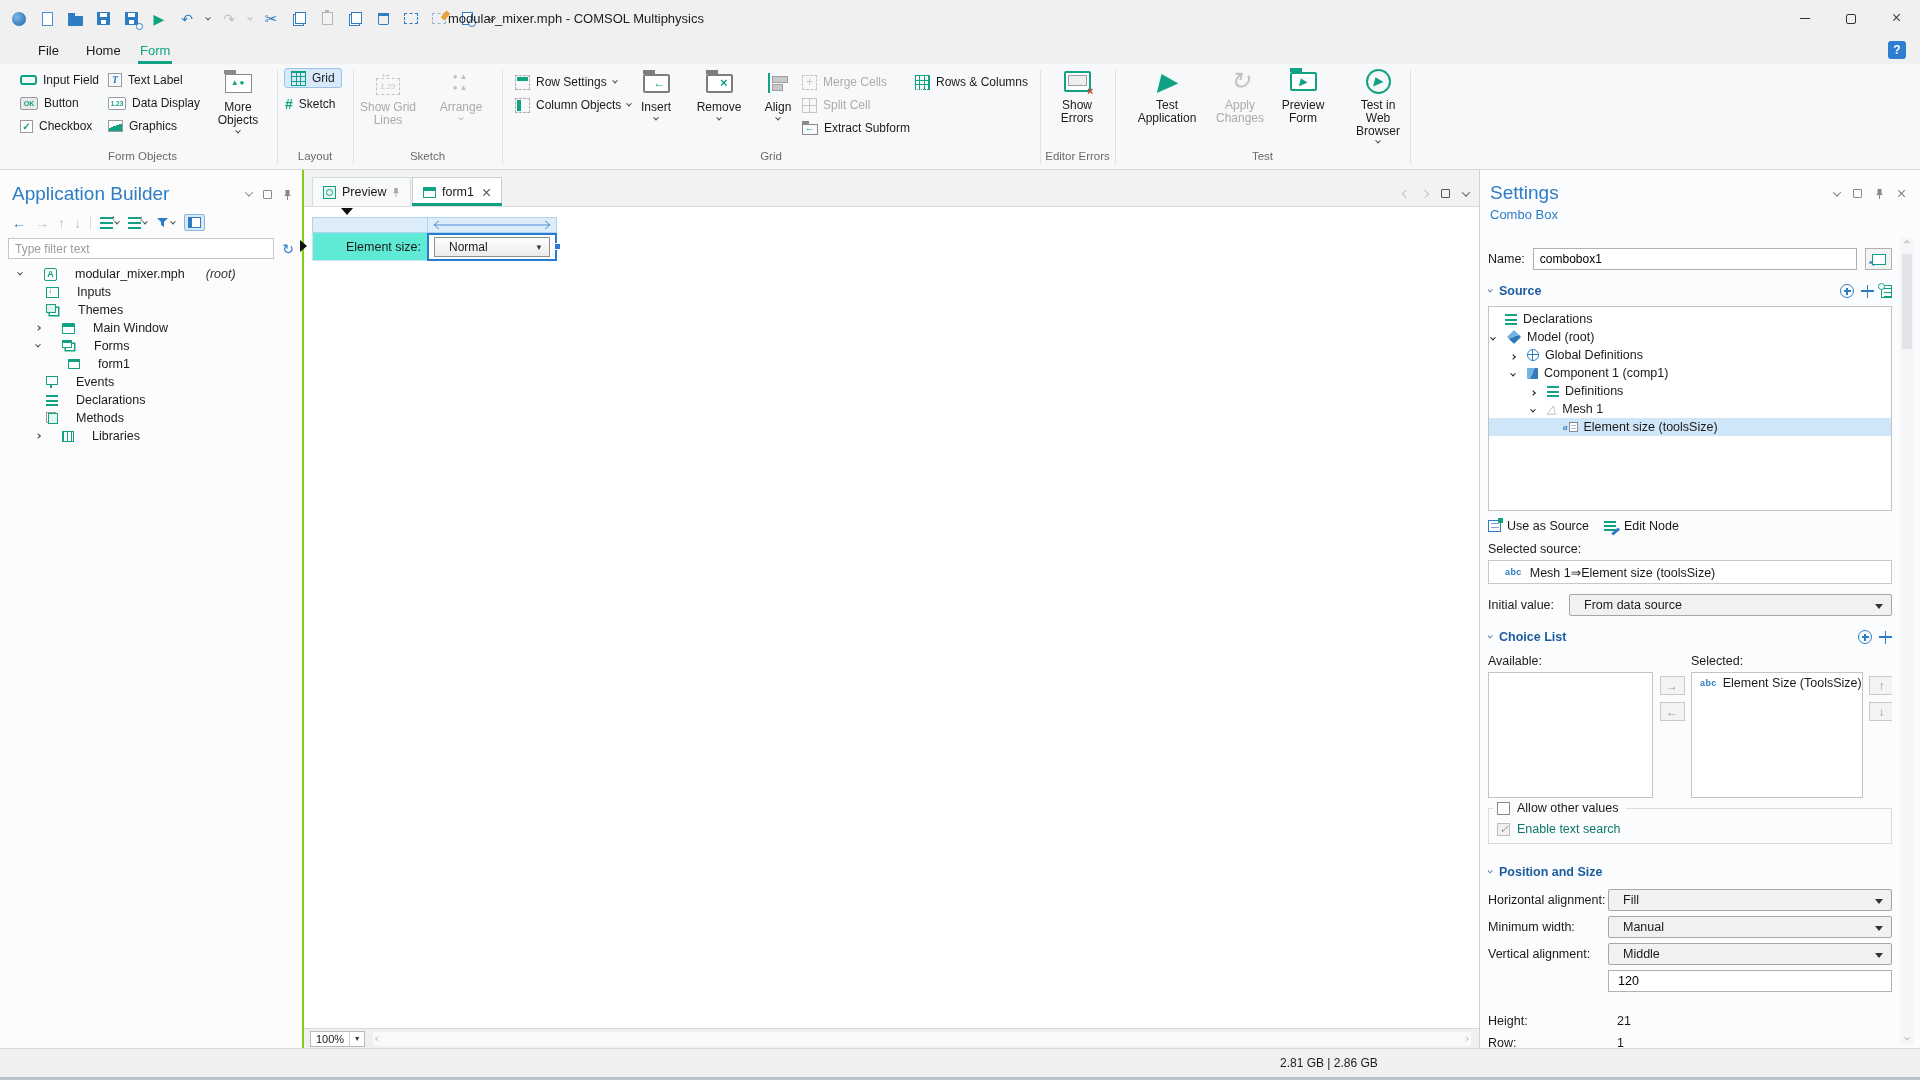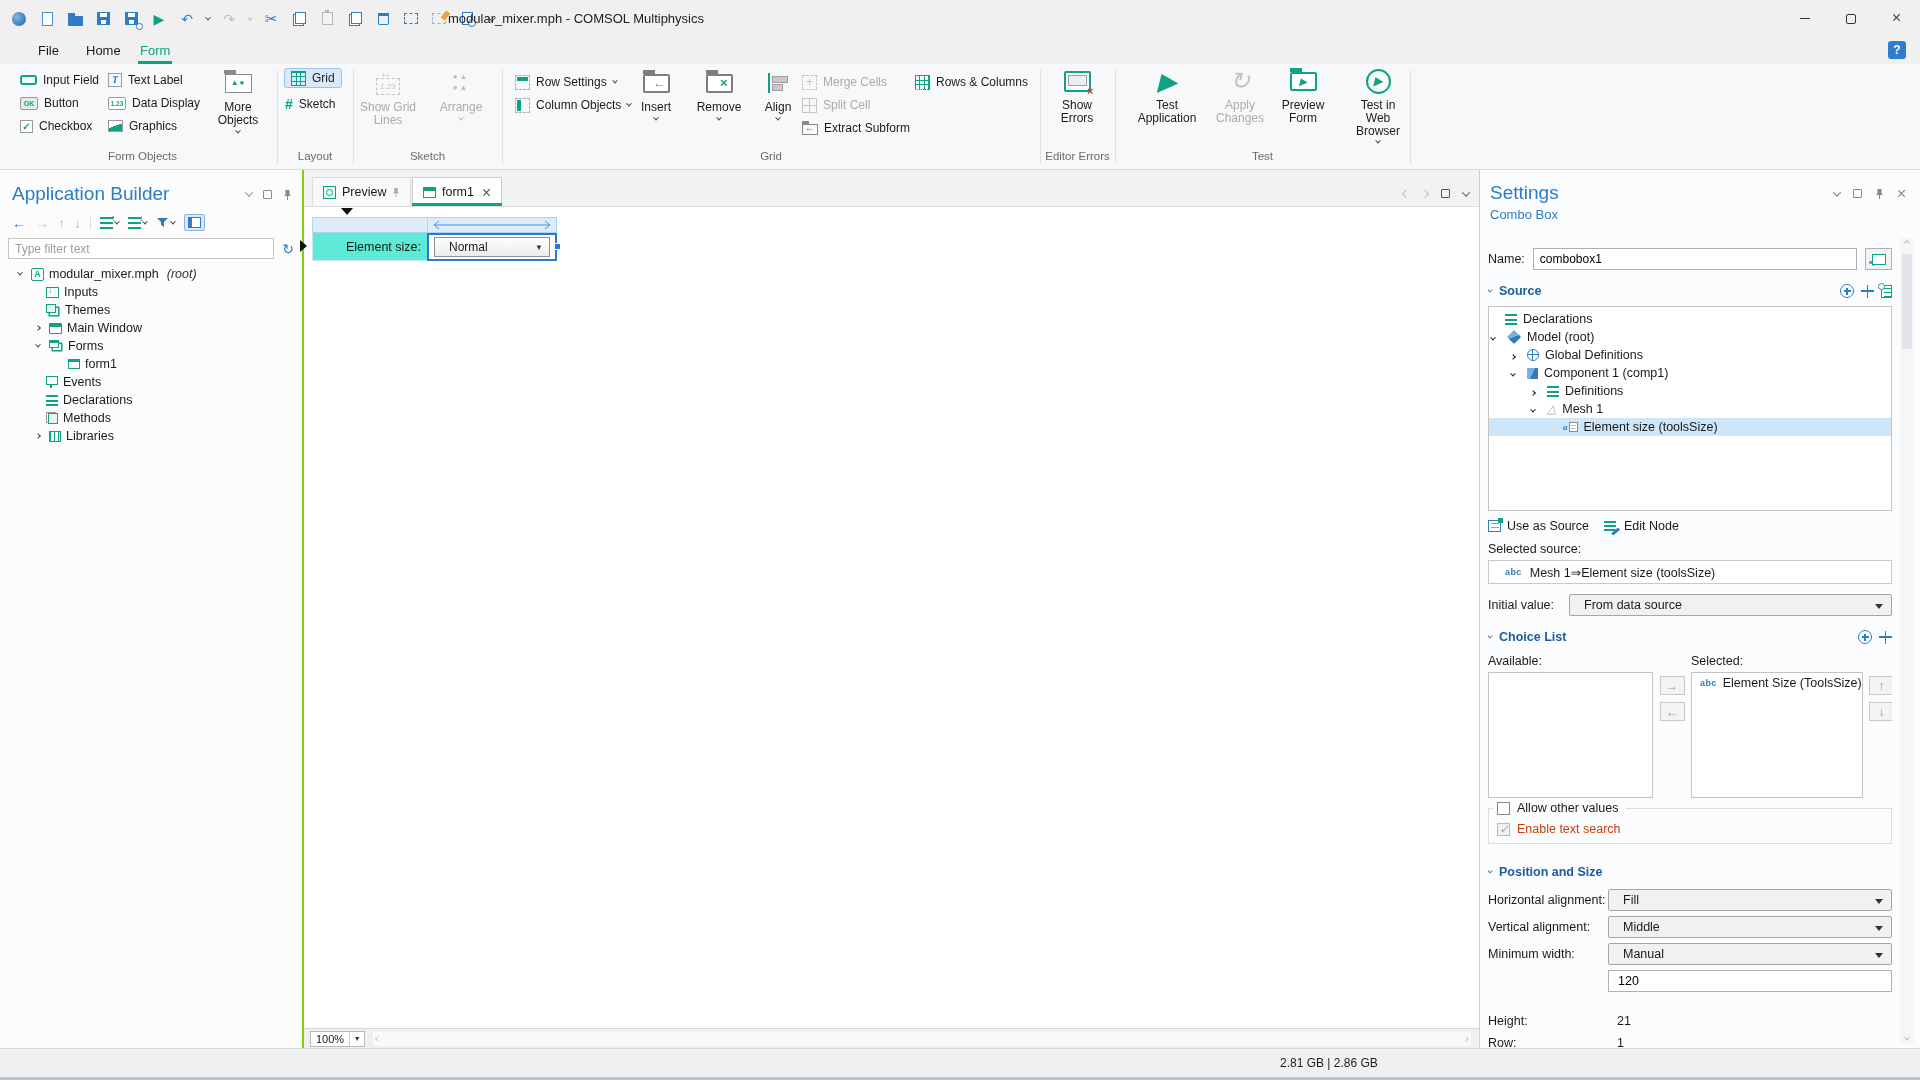--- a/index.html
+++ b/index.html
@@ -145,21 +145,21 @@
   .t-list.up::after{content:"\2191"}
   .t-list.dn::after{content:"\2193"}
   .t-toggle{padding:2px 3px;border:1px solid #8ab4dd;background:#d8eafa;border-radius:2px;display:flex}
   .t-toggle-i{width:13px;height:11px;border:1.5px solid var(--blue);border-left-width:4px;background:#fff}
   .ab-filter{display:flex;align-items:center;gap:8px;padding:2px 8px 6px 8px}
   .ab-filter input{flex:1;height:21px;border:1px solid #c6c6c6;font-size:12px;padding:0 6px;color:#333;background:#fff;font-family:"Liberation Sans",sans-serif}
   .ab-filter input::placeholder{color:#9d9d9d}
   .t-refresh{color:var(--blue);font-size:14px}
 
   .tree{font-size:12.5px}
-  .trow{display:flex;align-items:center;height:18px;gap:5px;white-space:nowrap;cursor:default}
+  .trow{display:flex;align-items:center;height:18px;gap:18px;white-space:nowrap;cursor:default}
   .trow .chevslot{width:12px;display:flex;justify-content:center;color:#444;flex:none}
   .suffix{font-style:italic;color:#333;margin-left:3px}
 
   
   .tr-rootA{width:13px;height:13px;border:1.5px solid var(--teal);border-radius:2px;color:var(--teal);font:bold 9px/11px "Liberation Sans",sans-serif;text-align:center}
   .tr-rootA::after{content:"A"}
   .tr-inputs{width:13px;height:11px;border:1.5px solid var(--teal);position:relative}
   .tr-inputs::after{content:"\2193";position:absolute;left:1px;top:-2px;color:var(--teal);font:bold 8px/10px "Liberation Sans",sans-serif}
   .tr-themes{width:10px;height:9px;border:1.5px solid var(--teal);background:#dff2ee;box-shadow:3px 3px 0 -1px #fff,3px 3px 0 .5px var(--teal);margin:-2px 4px 2px 0}
   .tr-window{width:13px;height:11px;border:1.5px solid var(--teal);border-top-width:4px;border-radius:1px;background:#fff}
@@ -261,21 +261,21 @@
   .listbox{height:126px;border:1px solid #c4c4c4;background:#fff;overflow:hidden}
   .xcol{display:flex;flex-direction:column;align-items:center;gap:7px;padding-top:4px}
   .xfer{width:25px;height:19px;background:#f3f3f3;border:1px solid #c9c9c9;color:#9a9a9a;display:flex;align-items:center;justify-content:center;font-size:12px;line-height:12px}
   .cl-item{display:flex;align-items:center;gap:6px;padding:3px 0 0 8px}
 
   .allowbox{margin-top:10px;border:1px solid #dcdcdc;position:relative;padding:13px 8px 7px 8px}
   .allow-legend{position:absolute;top:-8px;left:4px;background:#fbfcfd;display:flex;align-items:center;gap:7px;padding:0 8px 0 4px}
   .ckb{width:13px;height:13px;border:1px solid #8a8a8a;background:#fff;flex:none;position:relative}
   .ckb.checked.dis{background:#f1f1f1;border-color:#bdbdbd}
   .ckb.checked::after{content:"\2713";position:absolute;left:1.5px;top:-1px;font-size:11px;color:#9a9a9a}
-  .en-row{display:flex;align-items:center;gap:7px;color:#c2410c}
+  .en-row{display:flex;align-items:center;gap:7px;color:#0f766e}
 
   .psrow{display:flex;align-items:center;margin-top:5px}
   .ps-label{width:120px;flex:none}
   .psrow input{flex:1;height:22px;border:1px solid #b0b0b0;background:#fff;font-size:12.5px;padding:0 9px;font-family:"Liberation Sans",sans-serif}
   .ps-static{margin-top:6px;height:16px}
 
   
   .statusbar{position:absolute;left:0;right:0;bottom:0;height:32px;background:var(--bg);border-top:1px solid #d9d9d9;border-bottom:3px solid #bcc2c5}
   .mem{position:absolute;left:1280px;top:7px;font-size:12px;color:#1c1c1c}
 </style>
@@ -816,32 +816,32 @@
         <span>Position and Size</span>
       </div>
 
       <div class="psrow" style="margin-top:10px">
         <span class="ps-label">Horizontal alignment:</span>
         <div class="combo">
             <span>Fill</span>
           </div>
       </div>
       <div class="psrow">
+        <span class="ps-label">Minimum width:</span>
+        <div class="combo">
+            <span>Manual</span>
+          </div>
+      </div>
+      <div class="psrow">
         <span class="ps-label">Vertical alignment:</span>
         <div class="combo">
             <span>Middle</span>
           </div>
       </div>
       <div class="psrow">
-        <span class="ps-label">Minimum width:</span>
-        <div class="combo">
-            <span>Manual</span>
-          </div>
-      </div>
-      <div class="psrow">
         <span class="ps-label"></span>
         <input type="text" value="120" style="">
       </div>
       <div class="psrow ps-static" style="margin-top:21px">
         <span class="ps-label">Height:</span>
         <span style="padding-left:9px">21</span>
       </div>
       <div class="psrow ps-static" style="margin-top:6px">
         <span class="ps-label">Row:</span>
         <span style="padding-left:9px">1</span>

